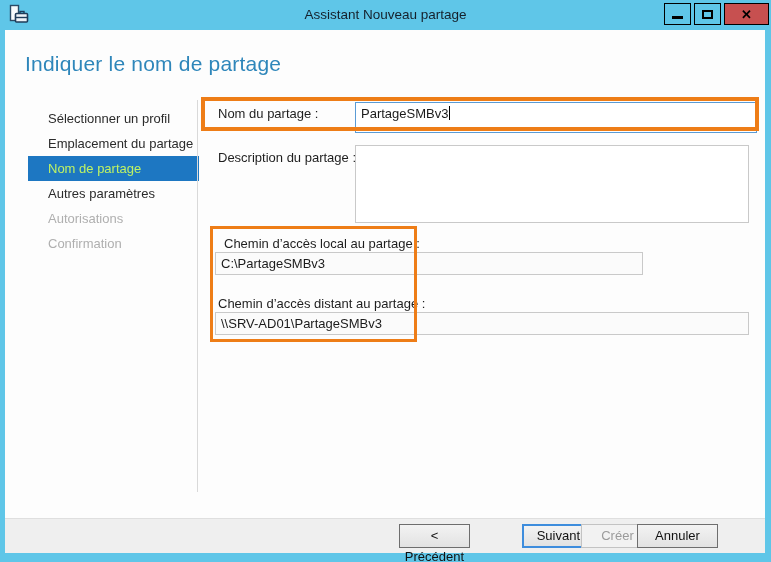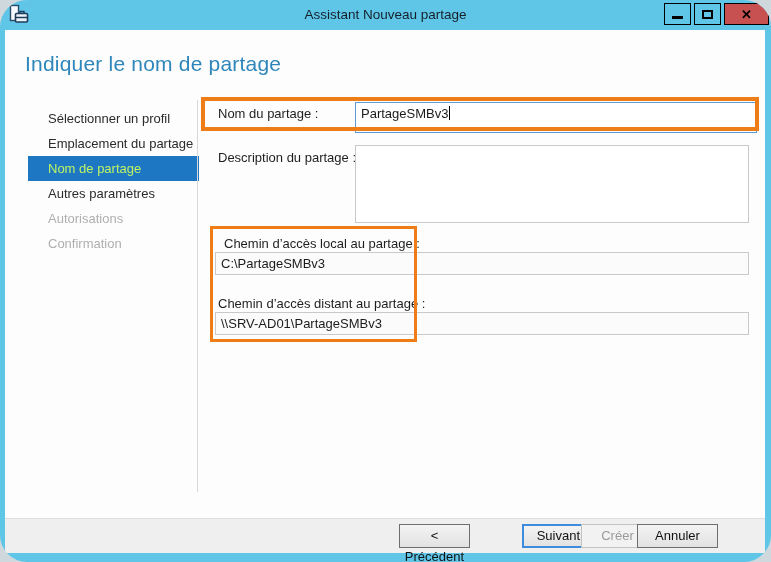--- a/index.html
+++ b/index.html
@@ -2,21 +2,20 @@
 <html><head>
 <meta charset="utf-8">
 <style>
   html,body{margin:0;padding:0;background:#cfd8dc;}
   *{box-sizing:border-box;}
   .window{
     position:relative;width:771px;height:562px;
     background:#5FC6E8;
     font-family:"Liberation Sans", sans-serif;
     overflow:hidden;
-    border-radius:27px;
   }
   
   .titlebar{position:absolute;top:0;left:0;width:100%;height:30px;}
   .app-icon{position:absolute;left:8px;top:4px;width:21px;height:21px;}
   .titlebar-title{
     position:absolute;left:0;right:0;top:0;height:30px;
     text-align:center;line-height:29px;font-size:13.5px;color:#15202b;
   }
   .winbtn{
     position:absolute;top:3px;height:22px;border:1px solid #000;
@@ -120,21 +119,21 @@
 
     <div class="v-divider"></div>
 
     <div class="field-label" style="left:213px;top:76px;">Nom du partage :</div>
     <div class="textbox focused" style="left:350px;top:72px;width:402px;height:31px;"><span>PartageSMBv3</span><span class="caret"></span></div>
 
     <div class="field-label" style="left:213px;top:120px;">Description du partage :</div>
     <div class="textbox" style="left:350px;top:115px;width:394px;height:78px;"><span></span></div>
 
     <div class="field-label" style="left:213px;top:206px;margin-left:6px;">Chemin d’accès local au partage :</div>
-    <div class="textbox readonly" style="left:210px;top:222px;width:534px;height:23px;"><span>C:\PartageSMBv3</span></div>
+    <div class="textbox readonly" style="left:210px;top:222px;width:428px;height:23px;"><span>C:\PartageSMBv3</span></div>
 
     <div class="field-label" style="left:213px;top:266px;">Chemin d’accès distant au partage :</div>
     <div class="textbox readonly" style="left:210px;top:282px;width:534px;height:23px;"><span>\\SRV-AD01\PartageSMBv3</span></div>
 
     <div class="ann-box ann-1"></div>
     <div class="ann-box ann-2"></div>
 
     <div class="footer">
       <div class="btn btn-prev">&lt; Précédent</div>
       <div class="btn default btn-next">Suivant &gt;</div>

